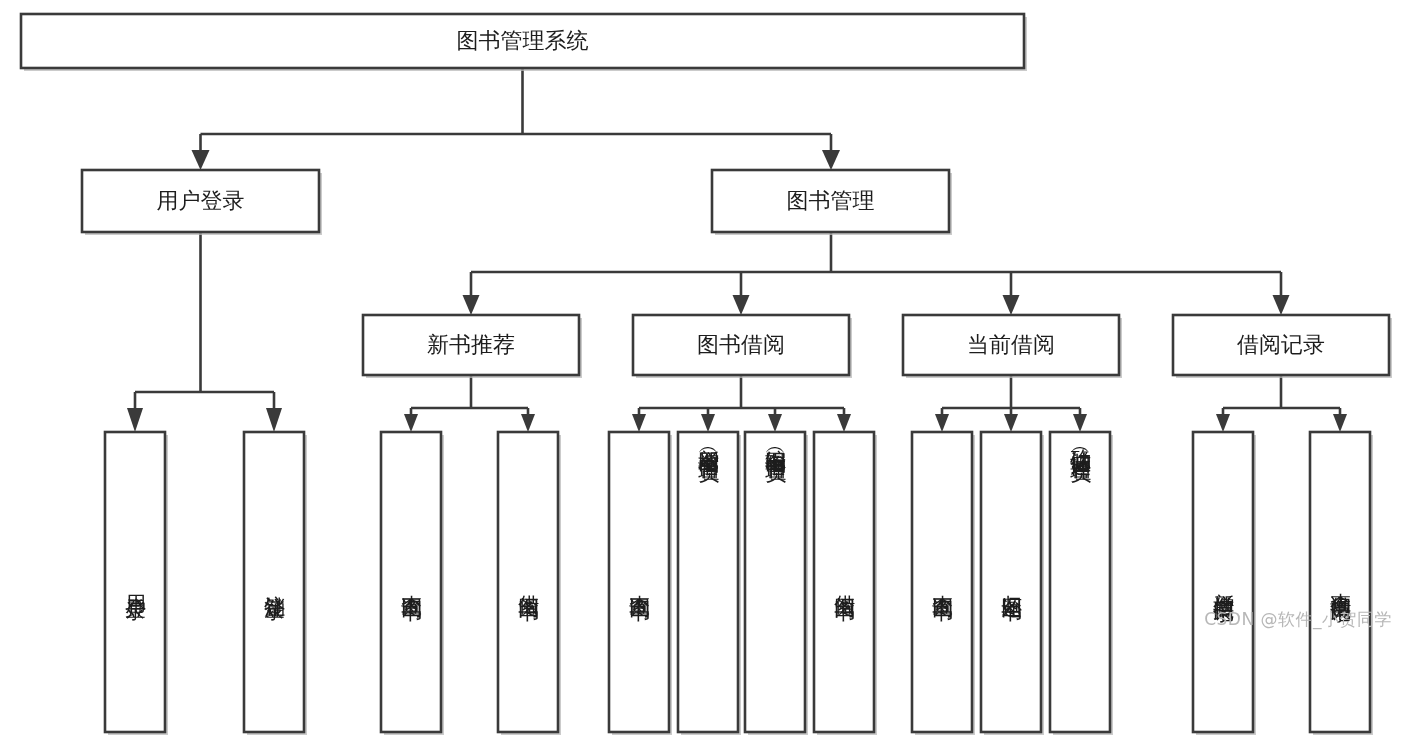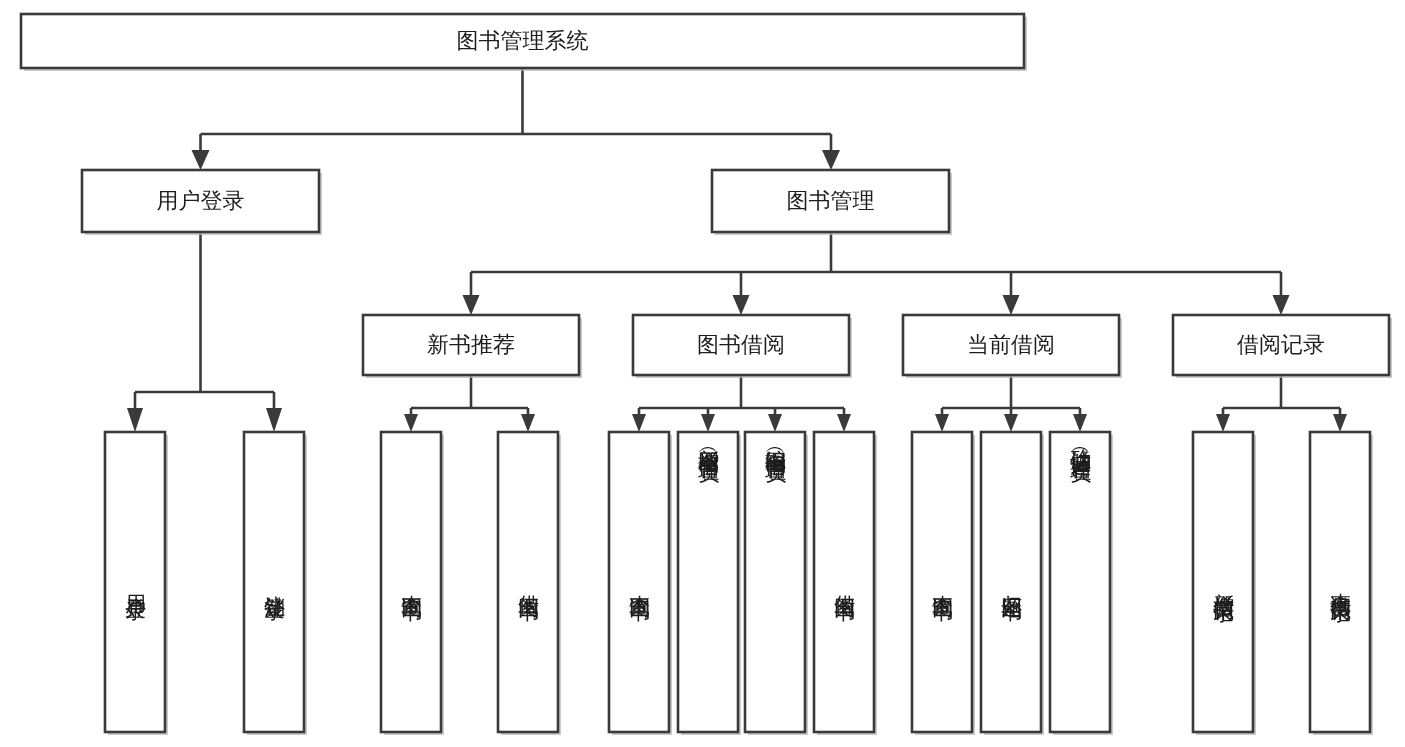--- a/index.html
+++ b/index.html
@@ -304,14 +304,15 @@
     <span class="leaf-label">确认归还（管理员）</span>
   </div>
 
   <div class="leaf-label-wrap" style="left:1192px; top:432px; width:60px; height:300px;">
     <span class="leaf-label">新增借阅记录</span>
   </div>
   <div class="leaf-label-wrap" style="left:1309px; top:432px; width:60px; height:300px;">
     <span class="leaf-label">查询借阅记录</span>
   </div>
 
+  <div class="watermark">CSDN @软件_小贺同学</div>
 
 </div>
 
 </body></html>

